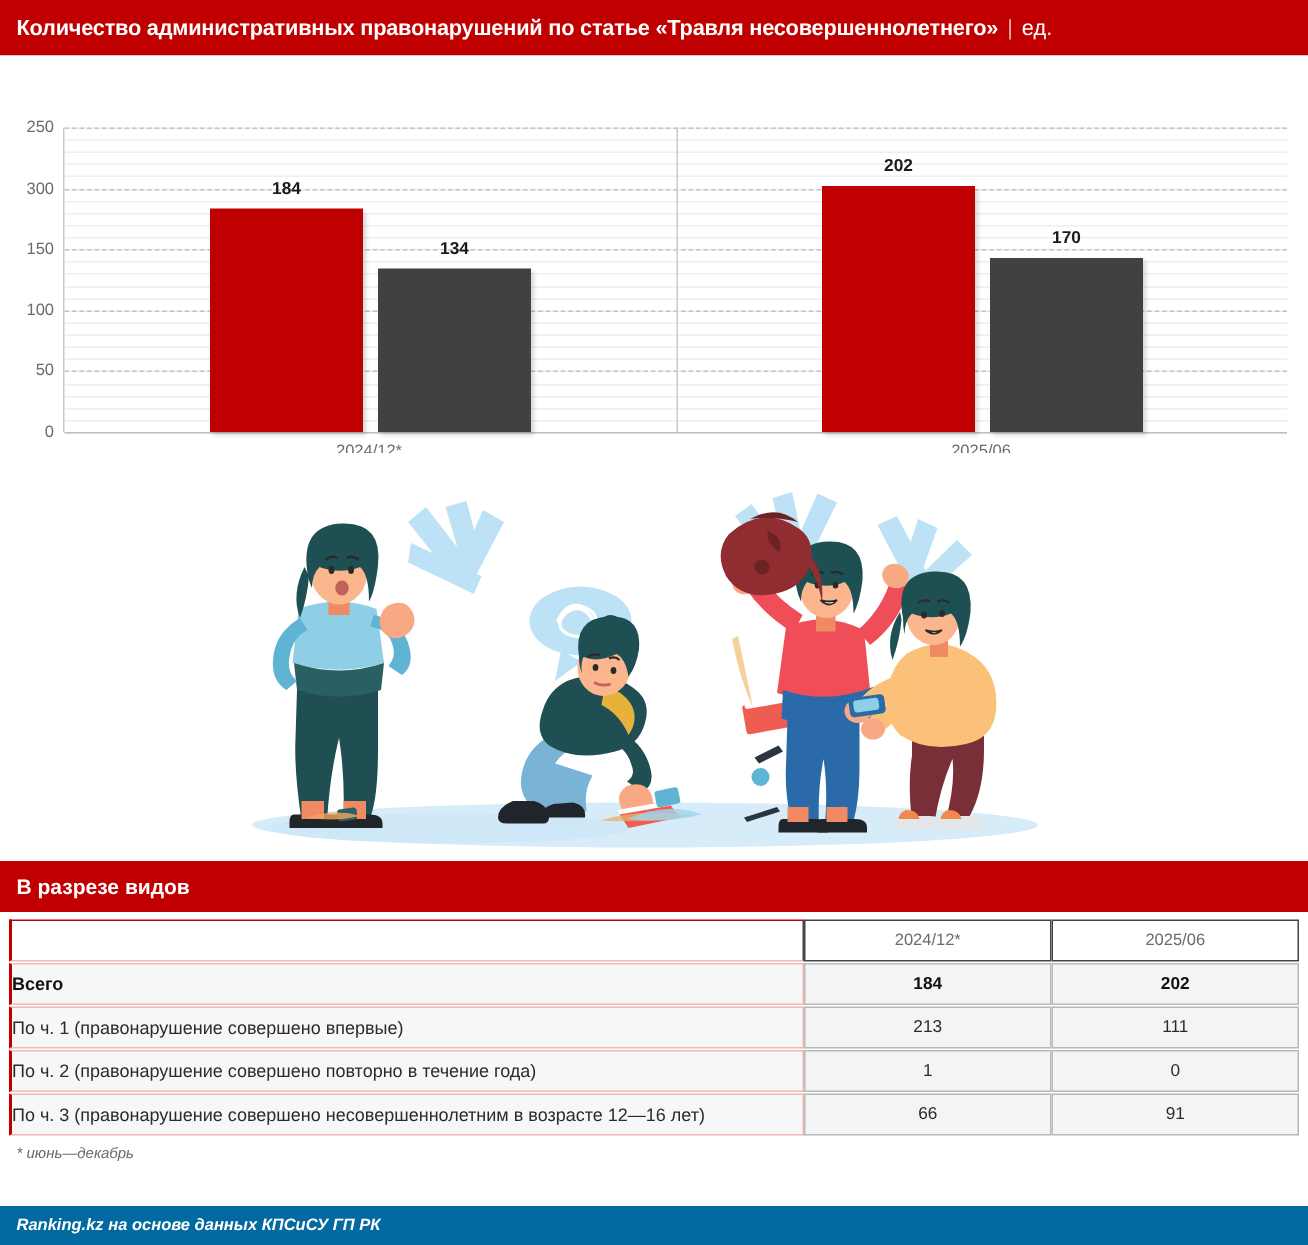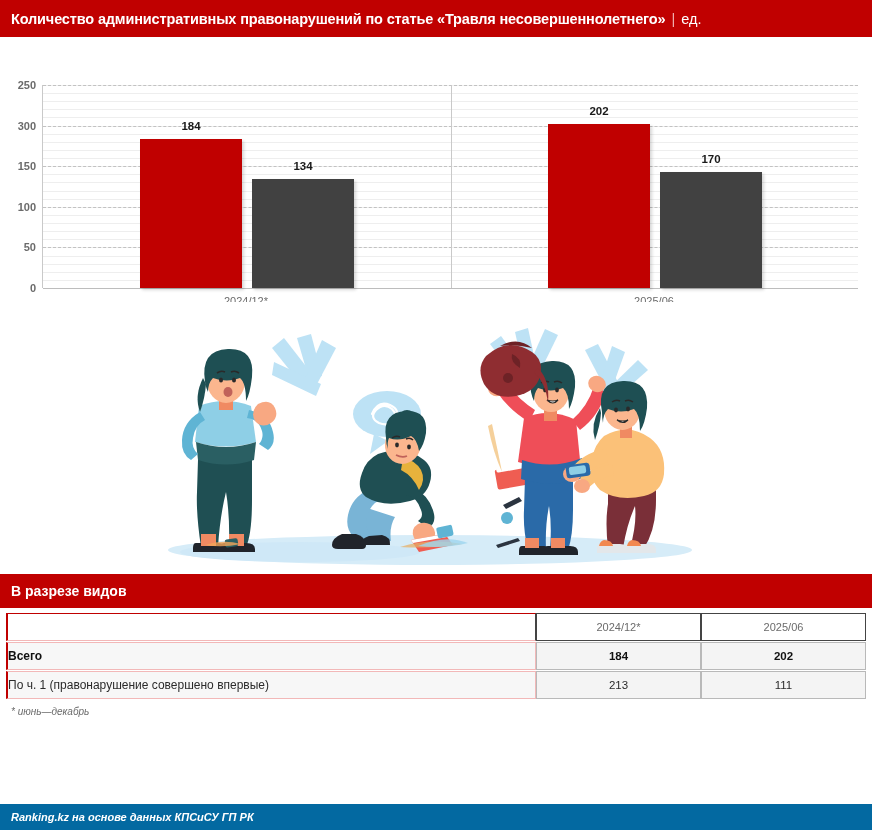--- a/index.html
+++ b/index.html
@@ -63,21 +63,20 @@
   }
   .y-tick {
     position: absolute;
     right: 0;
     transform: translateY(-50%);
     font-size: 11px;
     color: #6b6b6b;
     text-align: right;
     width: 24px;
     white-space: nowrap;
-    font-weight: bold;
   }
   .plot {
     position: absolute;
     left: 42px;
     top: 48px;
     right: 14px;
     height: 203px;
     border-left: 1px solid #c9c9c9;
     box-sizing: border-box;
   }
@@ -563,20 +562,30 @@
         <tr>
           <td class="cell-name total">Всего</td>
           <td class="cell-val total">184</td>
           <td class="cell-val total">202</td>
         </tr>
         <tr>
           <td class="cell-name">По ч. 1 (правонарушение совершено впервые)</td>
           <td class="cell-val">213</td>
           <td class="cell-val">111</td>
         </tr>
+        <tr>
+          <td class="cell-name">По ч. 2 (правонарушение совершено повторно в течение года)</td>
+          <td class="cell-val">1</td>
+          <td class="cell-val">0</td>
+        </tr>
+        <tr>
+          <td class="cell-name">По ч. 3 (правонарушение совершено несовершеннолетним в возрасте 12—16 лет)</td>
+          <td class="cell-val">66</td>
+          <td class="cell-val">91</td>
+        </tr>
       </tbody>
   </table>
 </div>
 
 <div class="footnote">* июнь—декабрь</div>
 
 <div class="source-bar">
   <span class="source-text">Ranking.kz на основе данных КПСиСУ ГП РК</span>
 </div>
 

